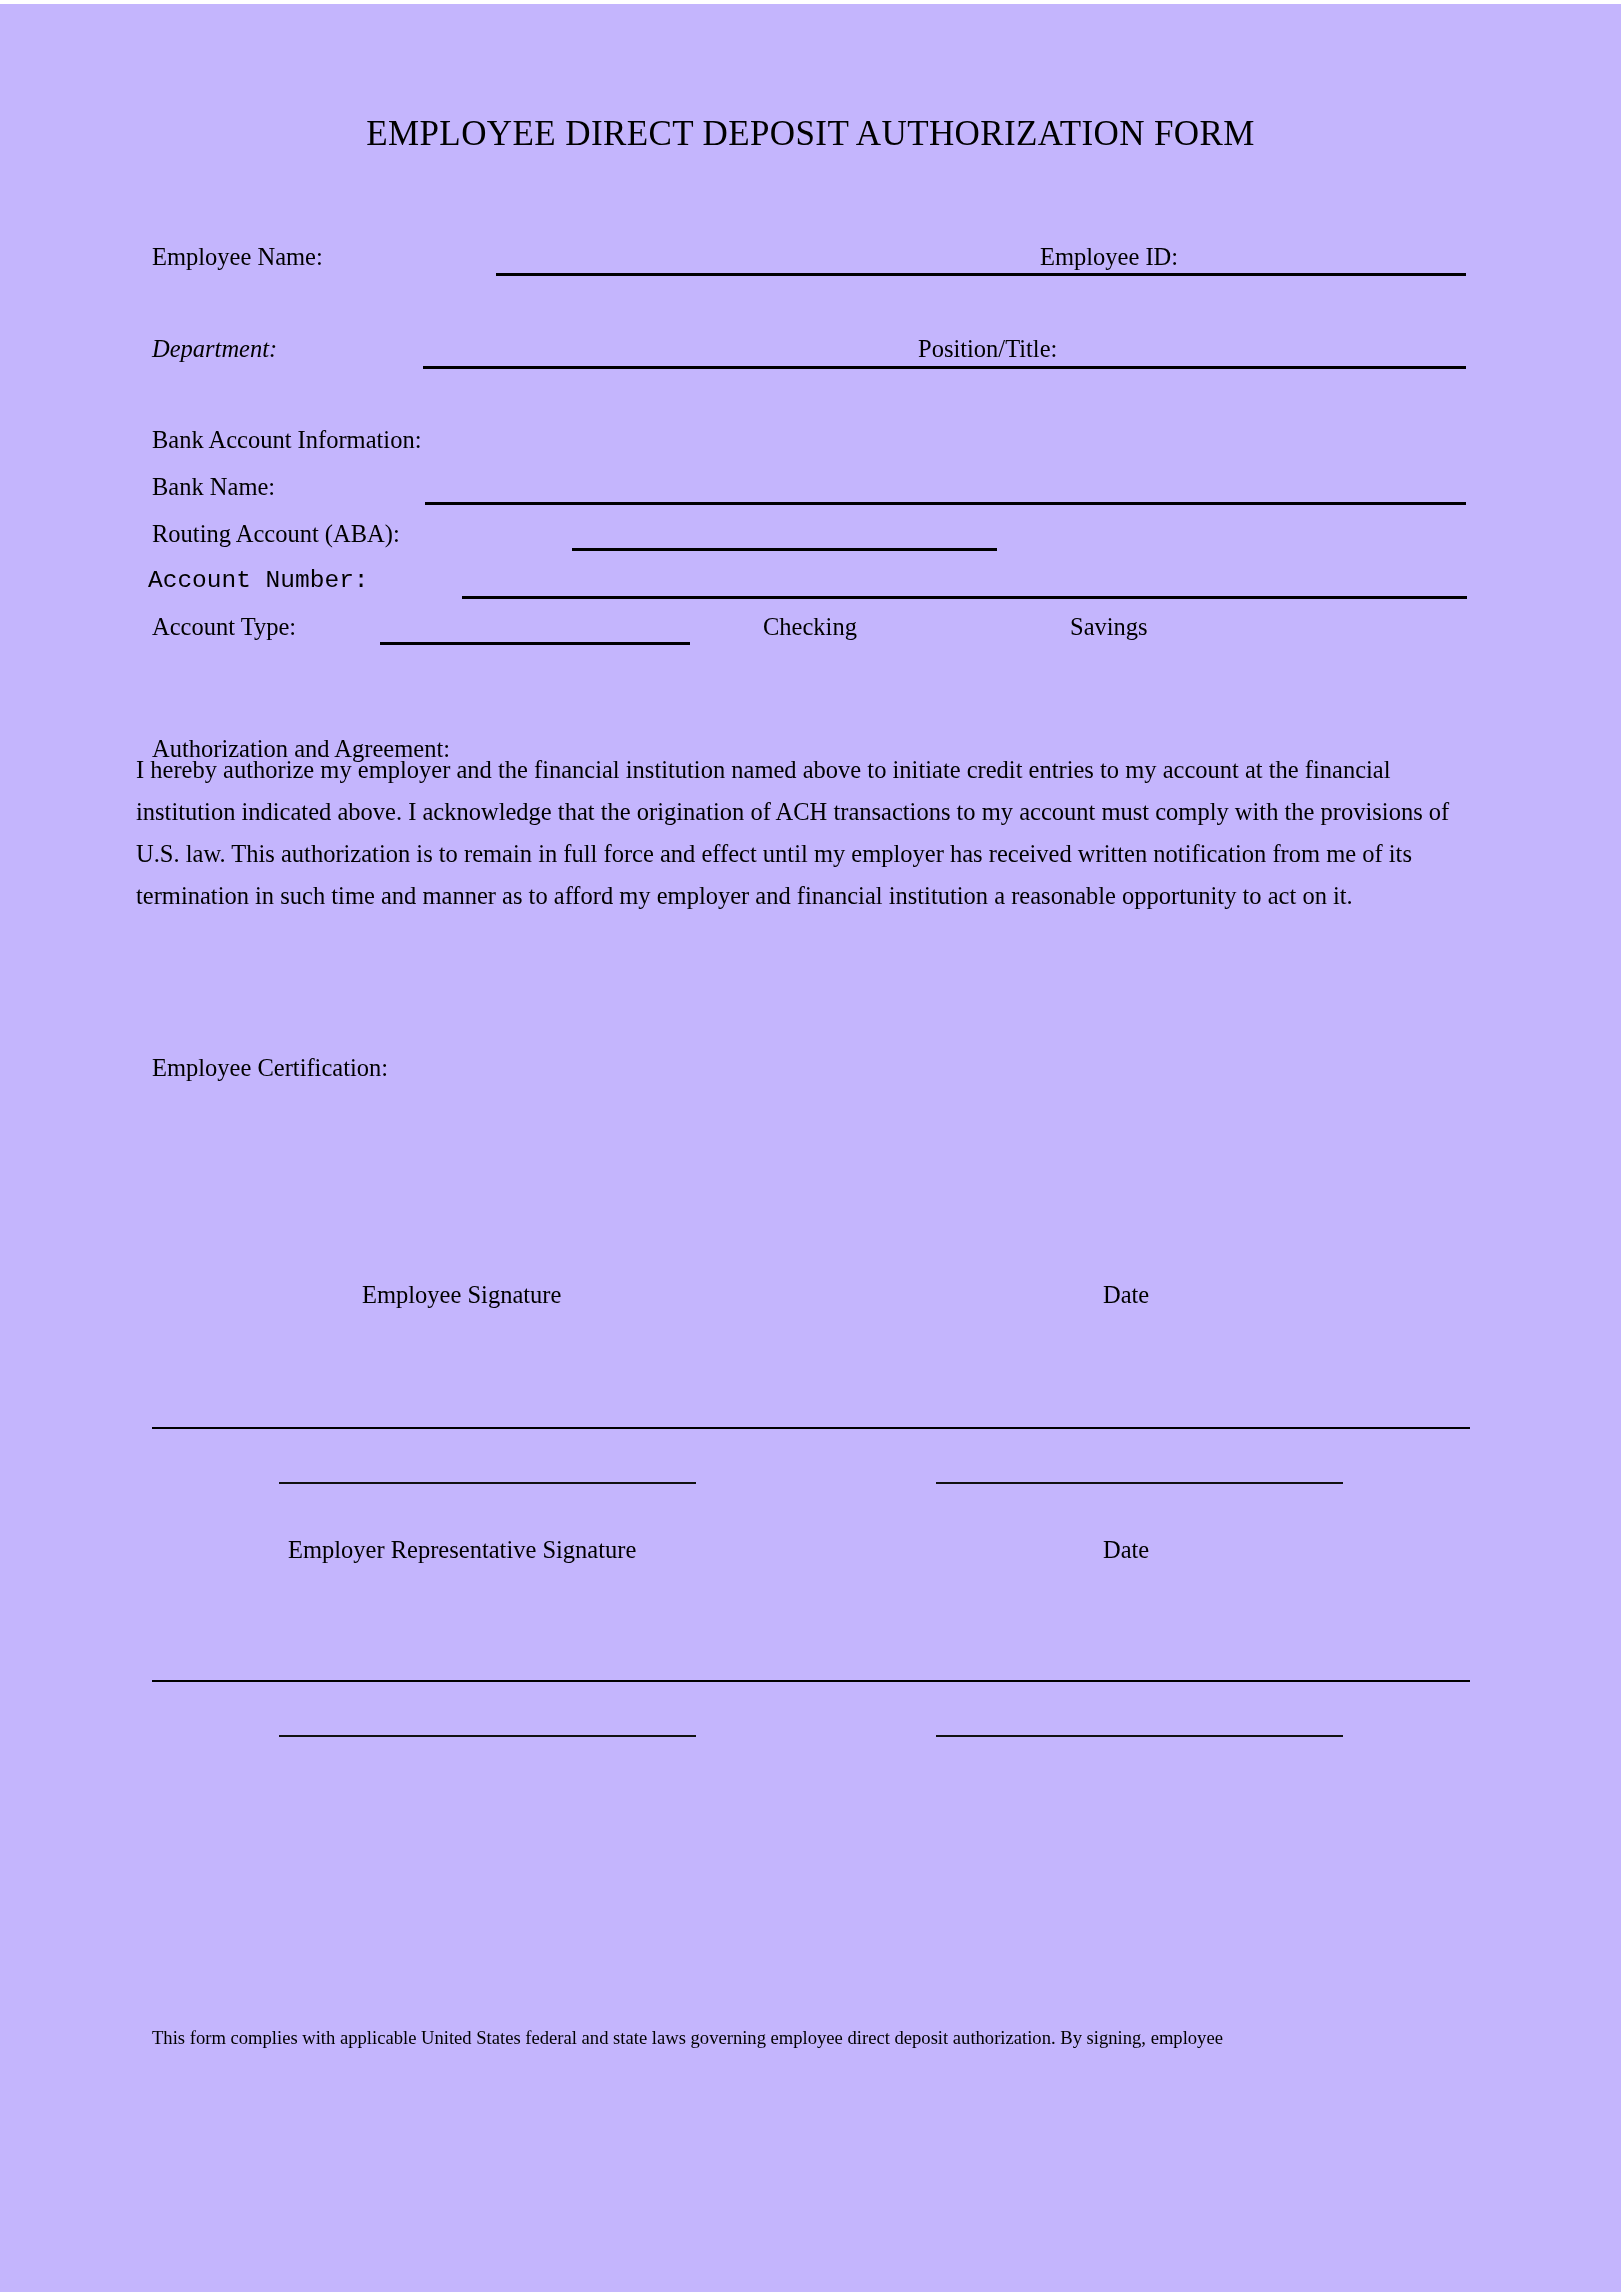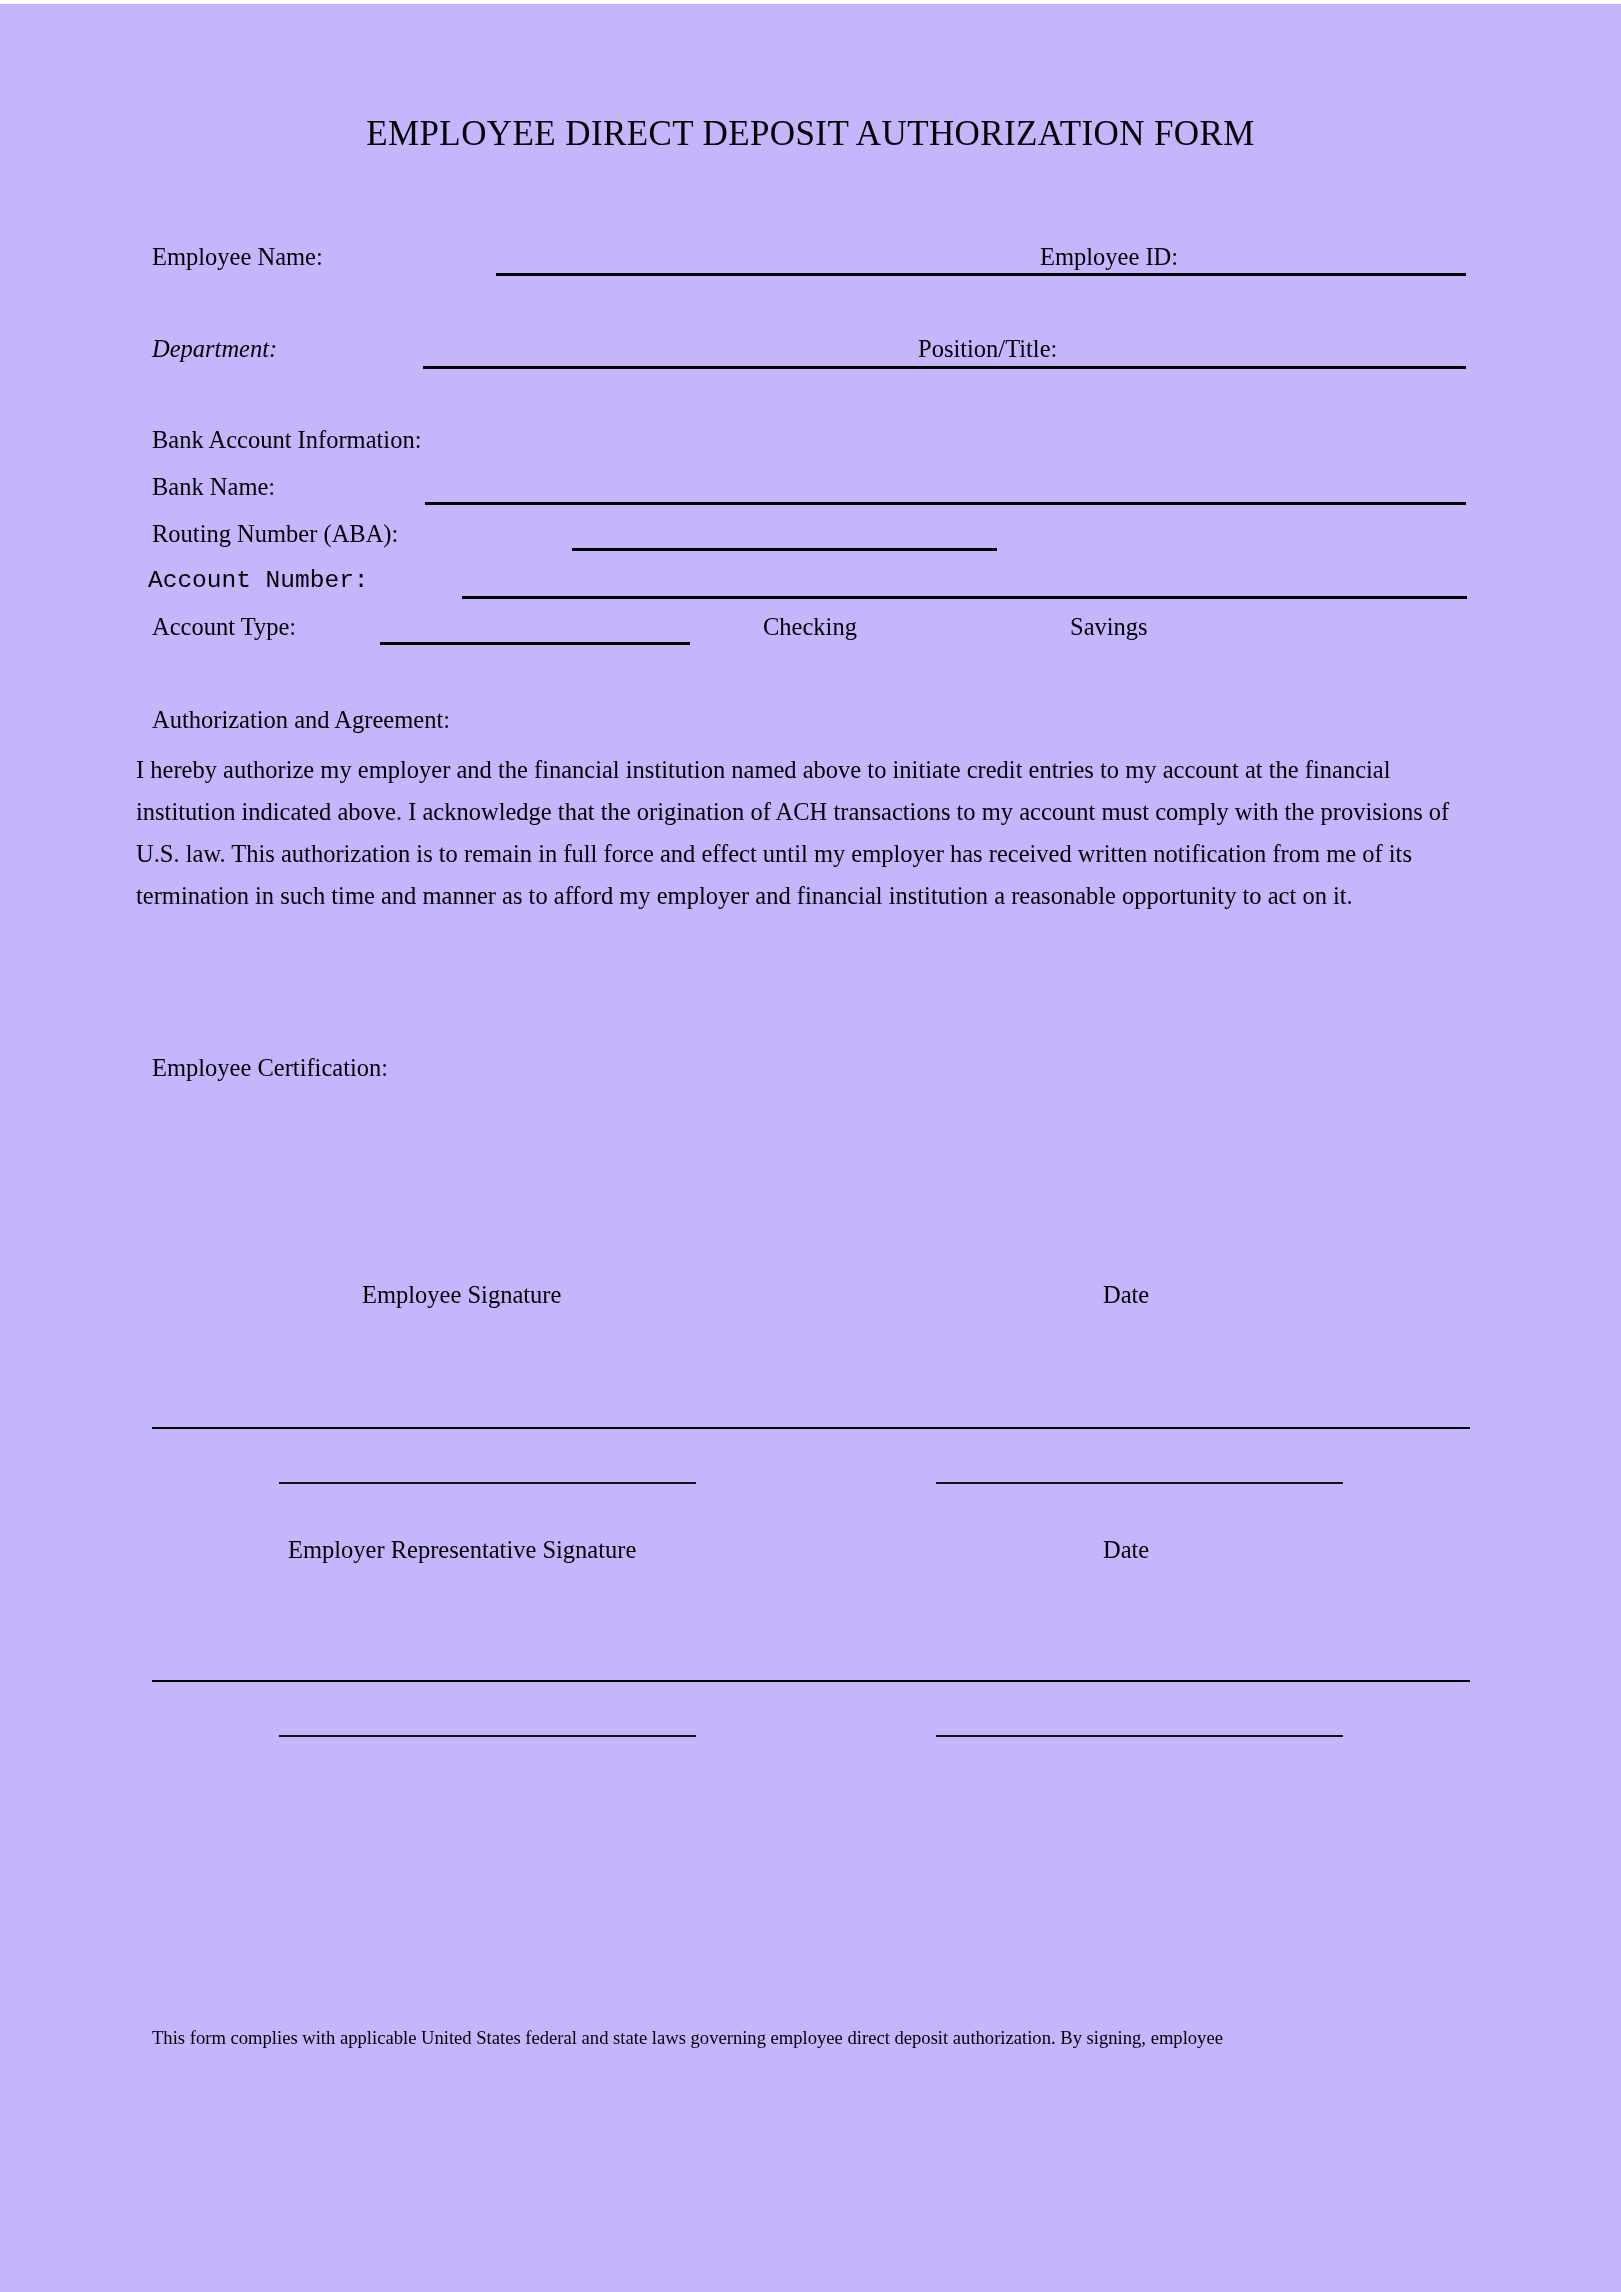--- a/index.html
+++ b/index.html
@@ -97,37 +97,37 @@
   <div class="lbl" style="left:918px; top:330px;">Position/Title:</div>
 
   <div class="rule" style="left:423px; top:362px; width:1043px;"></div>
 
   <div class="lbl" style="left:152px; top:421px;">Bank Account Information:</div>
 
   <div class="lbl" style="left:152px; top:468px;">Bank Name:</div>
 
   <div class="rule" style="left:425px; top:498px; width:1041px;"></div>
 
-  <div class="lbl" style="left:152px; top:515px;">Routing Number (ABA):</div>
+  <div class="lbl" style="left:152px; top:515px;">Routing Account (ABA):</div>
 
   <div class="rule" style="left:572px; top:544px; width:425px;"></div>
 
   <div class="lbl" style="left:148px; top:562px;font-family:Liberation Mono, monospace;">Account Number:</div>
 
   <div class="rule" style="left:462px; top:592px; width:1005px;"></div>
 
   <div class="lbl" style="left:152px; top:608px;">Account Type:</div>
 
   <div class="rule" style="left:380px; top:638px; width:310px;"></div>
 
   <div class="lbl" style="left:763px; top:608px;">Checking</div>
 
   <div class="lbl" style="left:1070px; top:608px;">Savings</div>
 
-  <div class="lbl" style="left:152px; top:701px;">Authorization and Agreement:</div>
+  <div class="lbl" style="left:152px; top:730px;">Authorization and Agreement:</div>
 
   <div class="para" style="top:745px;">I hereby authorize my employer and the financial institution named above to initiate credit entries to my account at the financial institution indicated above. I acknowledge that the origination of ACH transactions to my account must comply with the provisions of U.S. law. This authorization is to remain in full force and effect until my employer has received written notification from me of its termination in such time and manner as to afford my employer and financial institution a reasonable opportunity to act on it.</div>
 
   <div class="lbl" style="left:152px; top:1049px;">Employee Certification:</div>
 
 
   <div class="lbl" style="left:362px; top:1276px;">Employee Signature</div>
 
   <div class="lbl" style="left:1103px; top:1276px;">Date</div>
 

